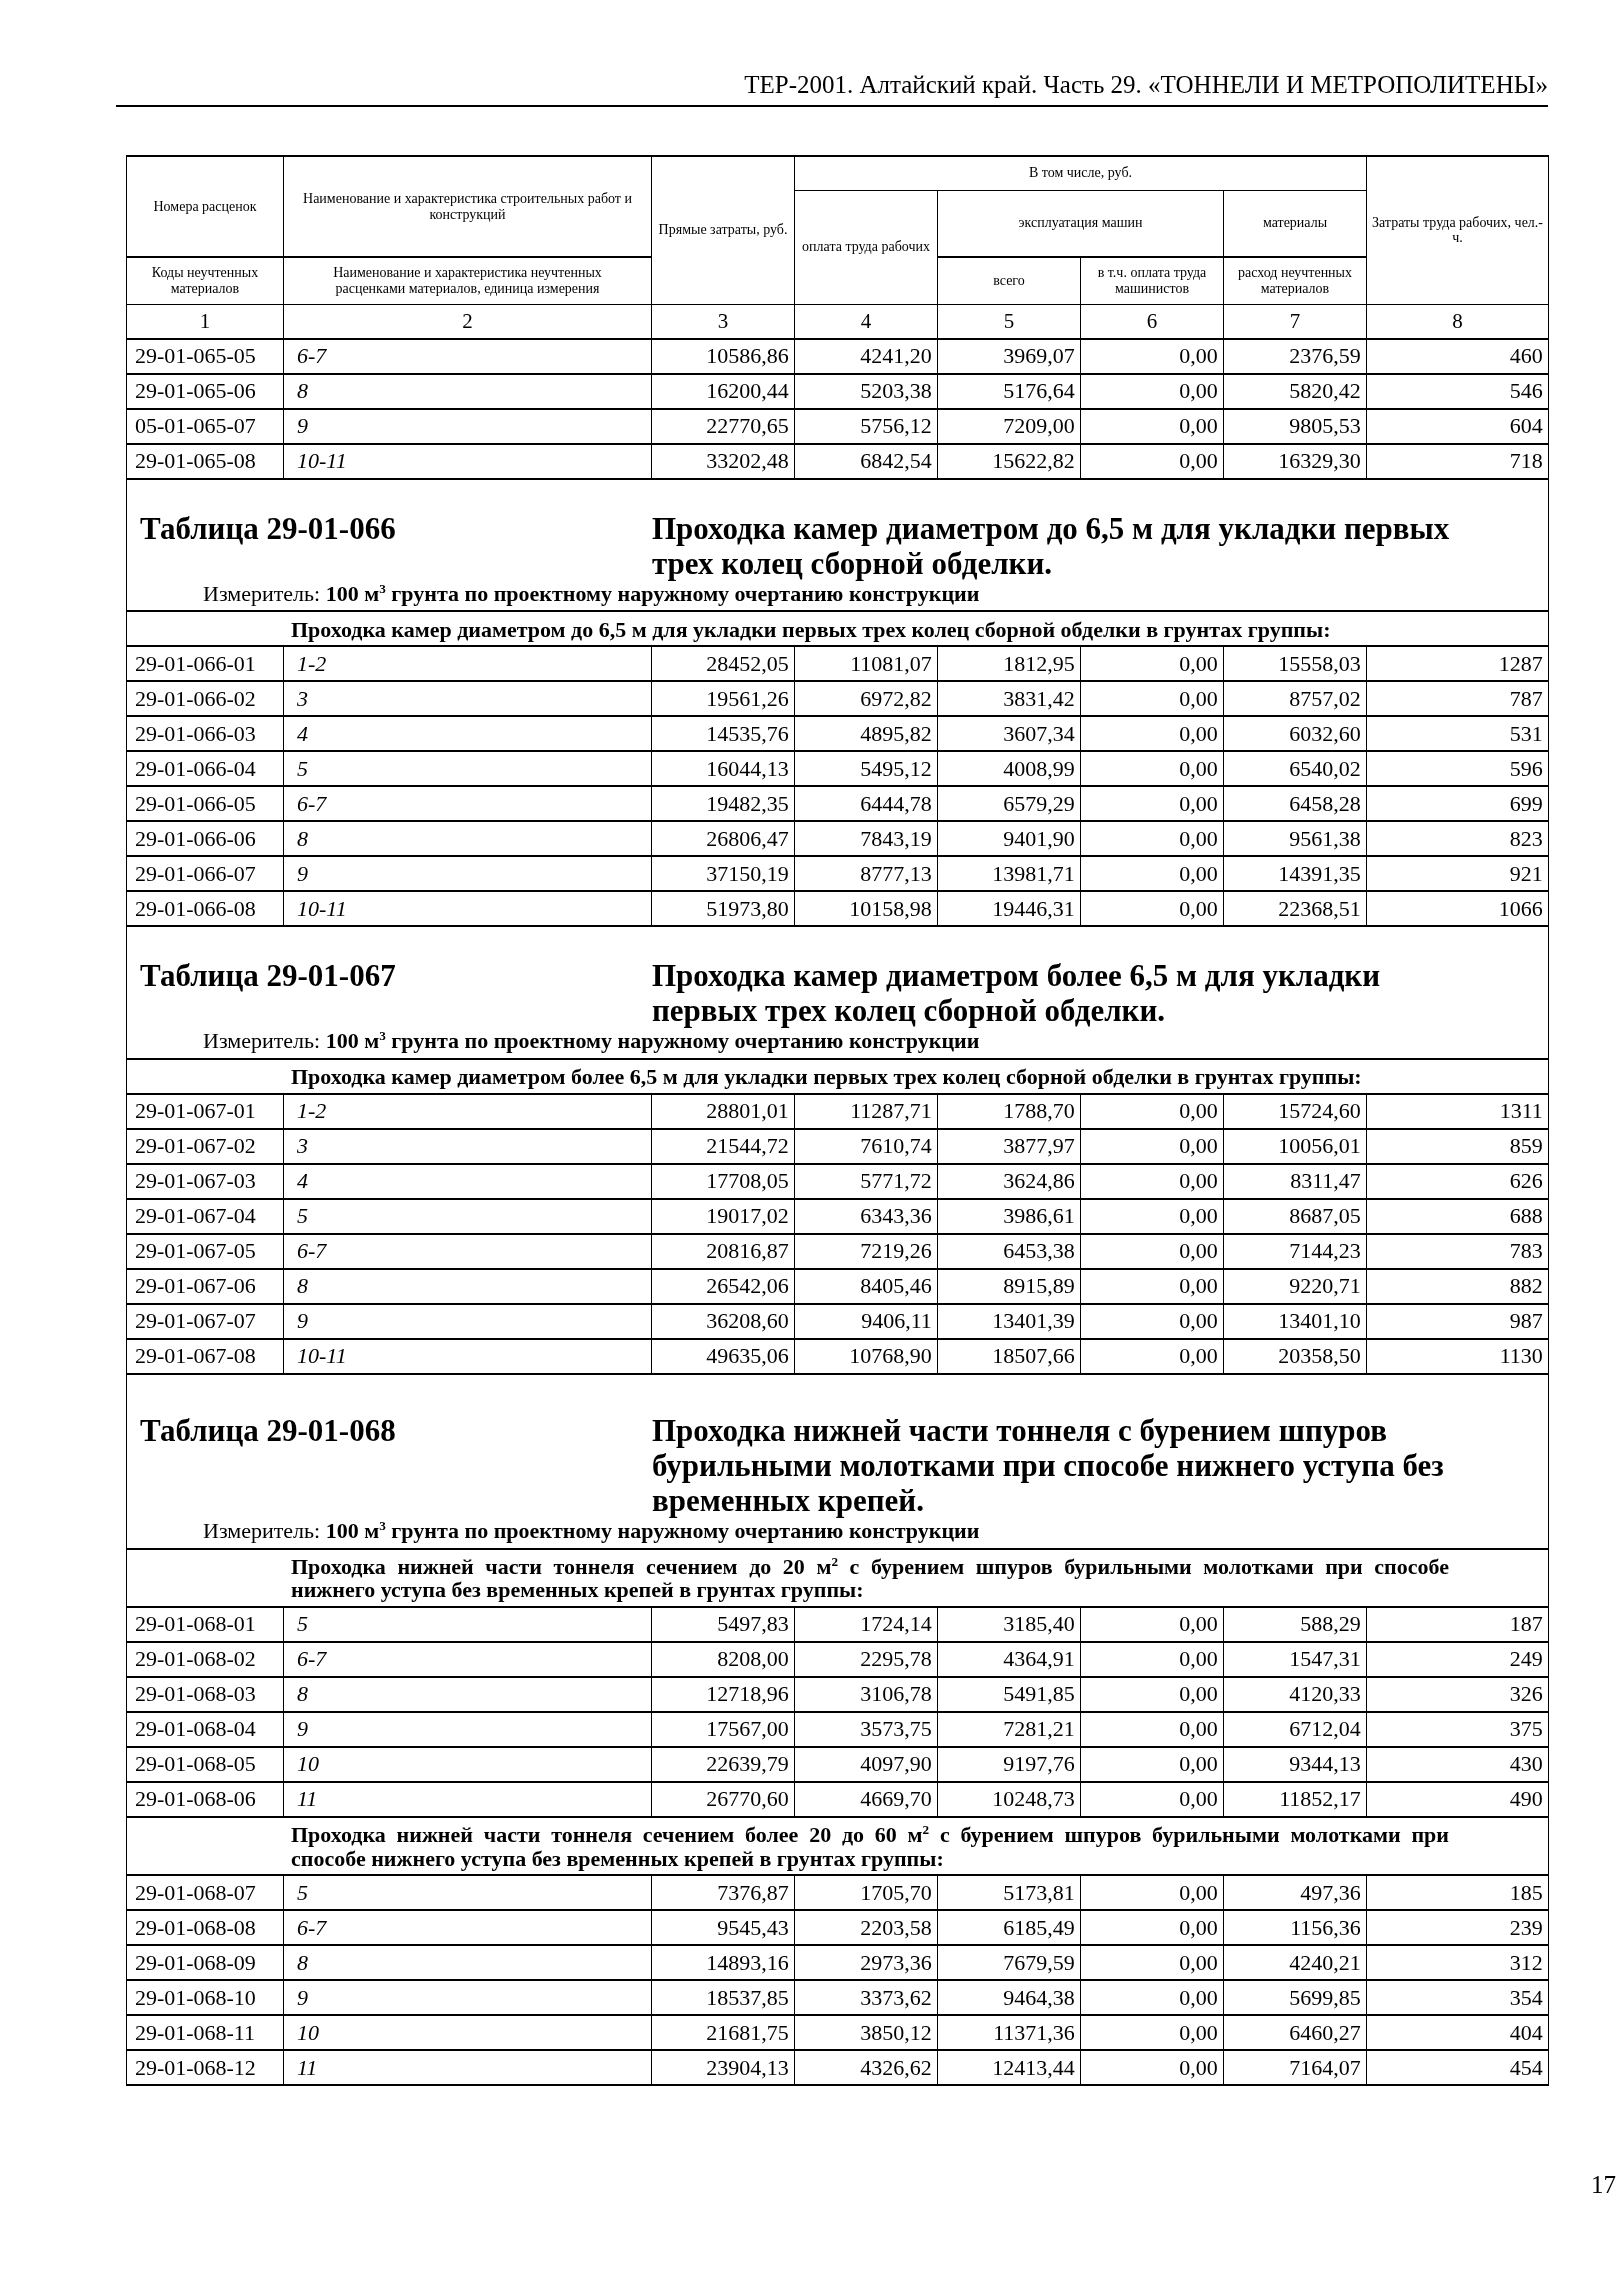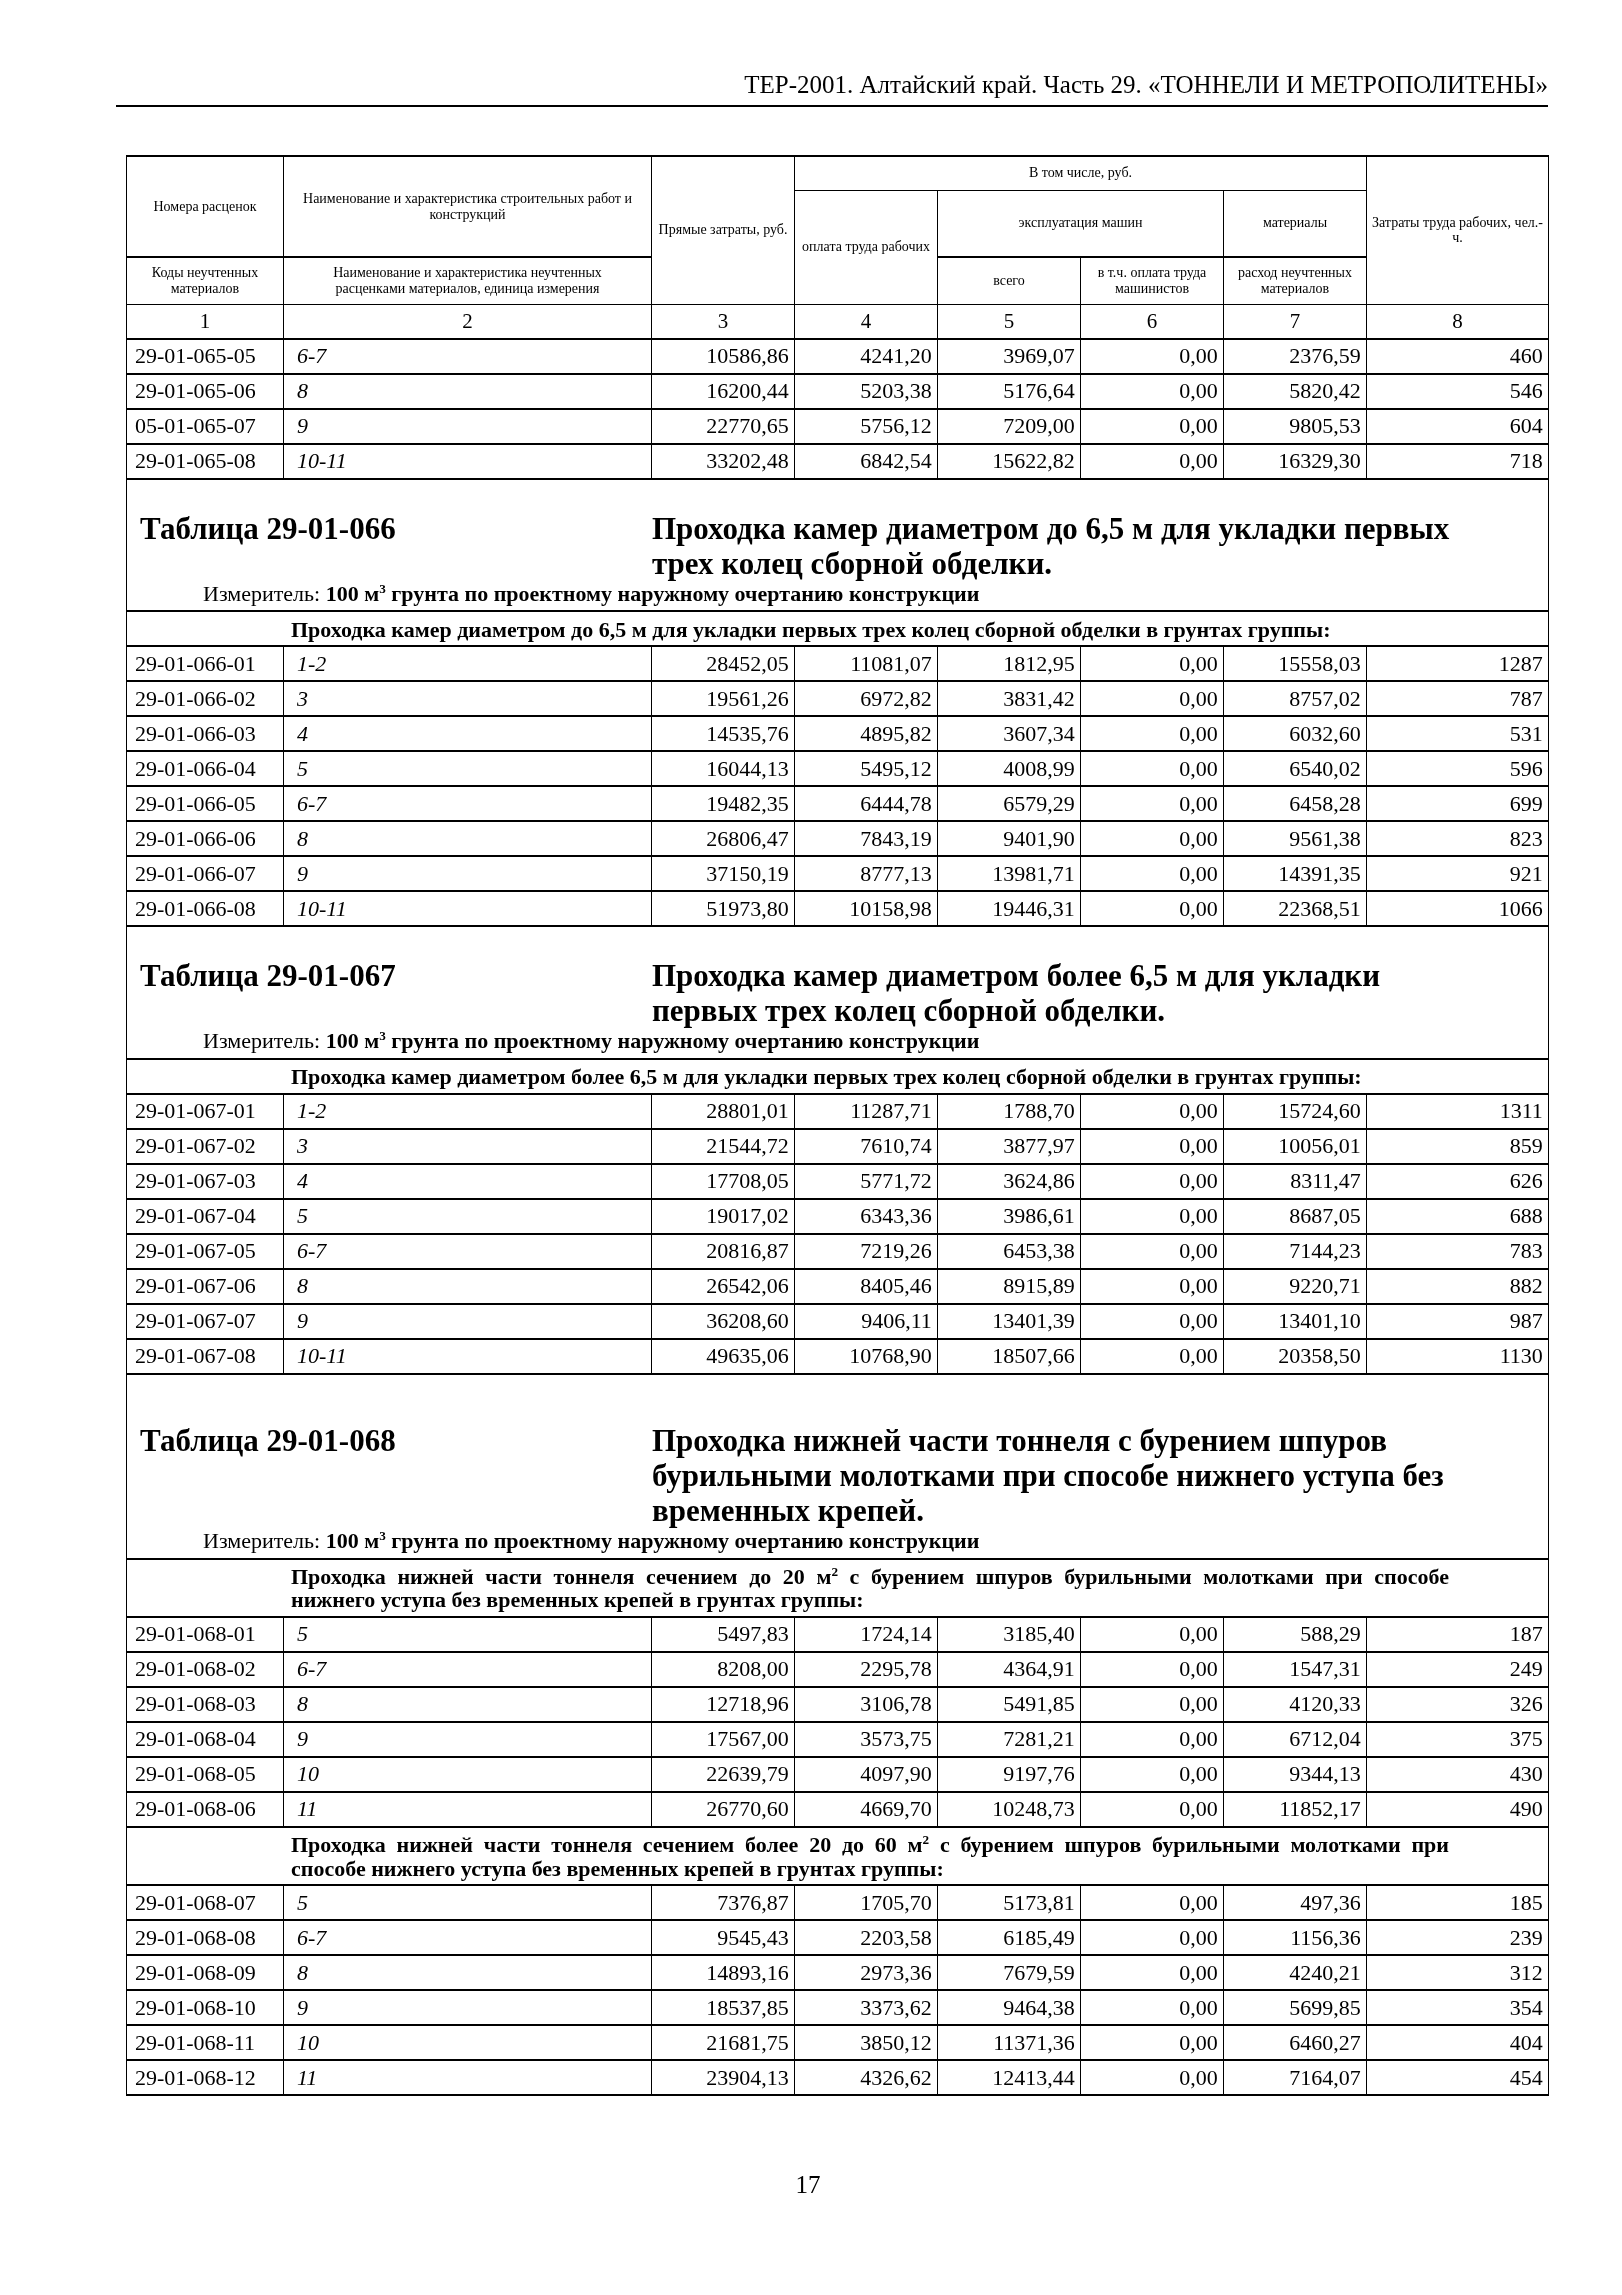--- a/index.html
+++ b/index.html
@@ -25,21 +25,21 @@
   tr.title-row td { border-top: 2px solid #000; border-bottom: none; padding: 0; }
   .title-wrap { position: relative; }
   .tbl-label { position: absolute; left: 13px; font-weight: bold; font-size: 31px; }
   .tbl-title { margin-left: 525px; width: 798px; font-weight: bold; font-size: 31px; line-height: 35px; }
   .measure { margin-left: 76px; font-size: 22px; line-height: 26px; padding-bottom: 3.9px; }
   .measure b { font-weight: bold; }
   sup { font-size: 60%; line-height: 0; }
   tr.sub-row td { border-top: 2px solid #000; }
   .subtitle { margin-left: 164px; width: 1158px; font-weight: bold; font-size: 22px; line-height: 23.6px; padding: 5.2px 0 3.9px 0; text-align: justify; }
 
-  .page-num { position: absolute; left: 0; width: 1616px; top: 2171px; text-align: center; font-size: 25px; }
+  .page-num { position: absolute; left: 0; width: 1616px; top: 2171px; text-align: right; font-size: 25px; }
 </style>
 </head>
 <body>
 
 <div class="running-head">ТЕР-2001. Алтайский край. Часть 29. «ТОННЕЛИ И МЕТРОПОЛИТЕНЫ»</div>
 <div class="head-rule"></div>
 
 <table class="main">
   <colgroup>
     <col style="width:157px">
@@ -306,21 +306,21 @@
         <td class="group">10-11</td>
         <td class="num">49635,06</td>
         <td class="num">10768,90</td>
         <td class="num">18507,66</td>
         <td class="num">0,00</td>
         <td class="num">20358,50</td>
         <td class="num">1130</td>
       </tr>
       <tr class="title-row">
         <td colspan="8">
-          <div class="title-wrap" style="padding-top:48px">
+          <div class="title-wrap" style="padding-top:38px">
             <div class="tbl-label">Таблица 29-01-068</div>
             <div class="tbl-title">Проходка нижней части тоннеля с бурением шпуров бурильными молотками при способе нижнего уступа без временных крепей.</div>
             <div class="measure"><span>Измеритель:</span> <b><span>100 м</span><sup>3</sup><span> грунта по проектному наружному очертанию конструкции</span></b></div>
           </div>
         </td>
       </tr>
       <tr class="sub-row">
         <td colspan="8">
           <div class="subtitle"><span>Проходка нижней части тоннеля сечением до 20 м</span><sup>2</sup><span> с бурением шпуров бурильными молотками при способе нижнего уступа без временных крепей в грунтах группы:</span></div>
         </td>

